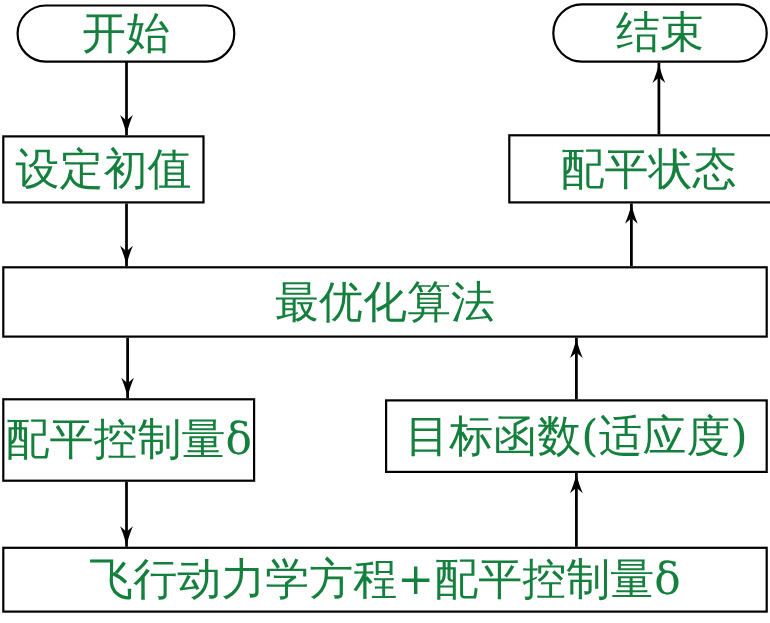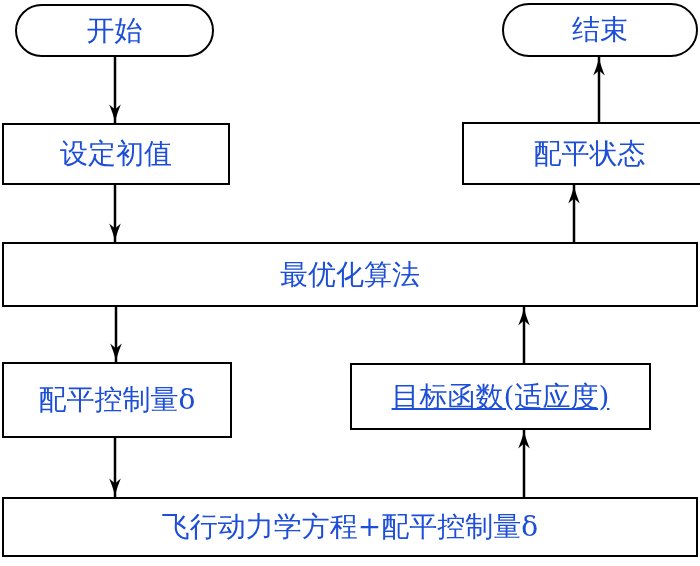--- a/index.html
+++ b/index.html
@@ -16,36 +16,36 @@
     font-family: "DejaVu Serif", "Liberation Serif", serif;
   }
   .node {
     position: absolute;
     box-sizing: border-box;
     border: 2.5px solid #000000;
     background: #ffffff;
     display: flex;
     align-items: center;
     justify-content: center;
-    font-size: 28px;
+    font-size: 40px;
     line-height: 1;
-    color: #1d4ed8;
+    color: #15803d;
     z-index: 2;
     white-space: nowrap;
   }
   .terminator {
     border-radius: 28px;
   }
   .node-start   { left: 15px;  top: 4px;   width: 199px; height: 53px; }
   .node-end     { left: 502px; top: 3px;   width: 196px; height: 54px; }
-  .node-setinit { left: 2px;   top: 123px; width: 228px; height: 62px; }
+  .node-setinit { left: 2px;   top: 123px; width: 184px; height: 62px; }
   .node-trimst  { left: 462px; top: 122px; width: 255px; height: 63px; }
   .node-optim   { left: 2px;   top: 242px; width: 696px; height: 65px; }
   .node-trimctl { left: 2px;   top: 362px; width: 230px; height: 76px; }
-  .node-object  { left: 350px; top: 363px; width: 301px; height: 67px; text-decoration: underline; }
+  .node-object  { left: 350px; top: 363px; width: 348px; height: 67px; }
   .node-dynam   { left: 2px;   top: 497px; width: 696px; height: 60px; }
   .arrow-layer {
     position: absolute;
     left: 0;
     top: 0;
     width: 700px;
     height: 566px;
     z-index: 3;
     pointer-events: none;
   }

